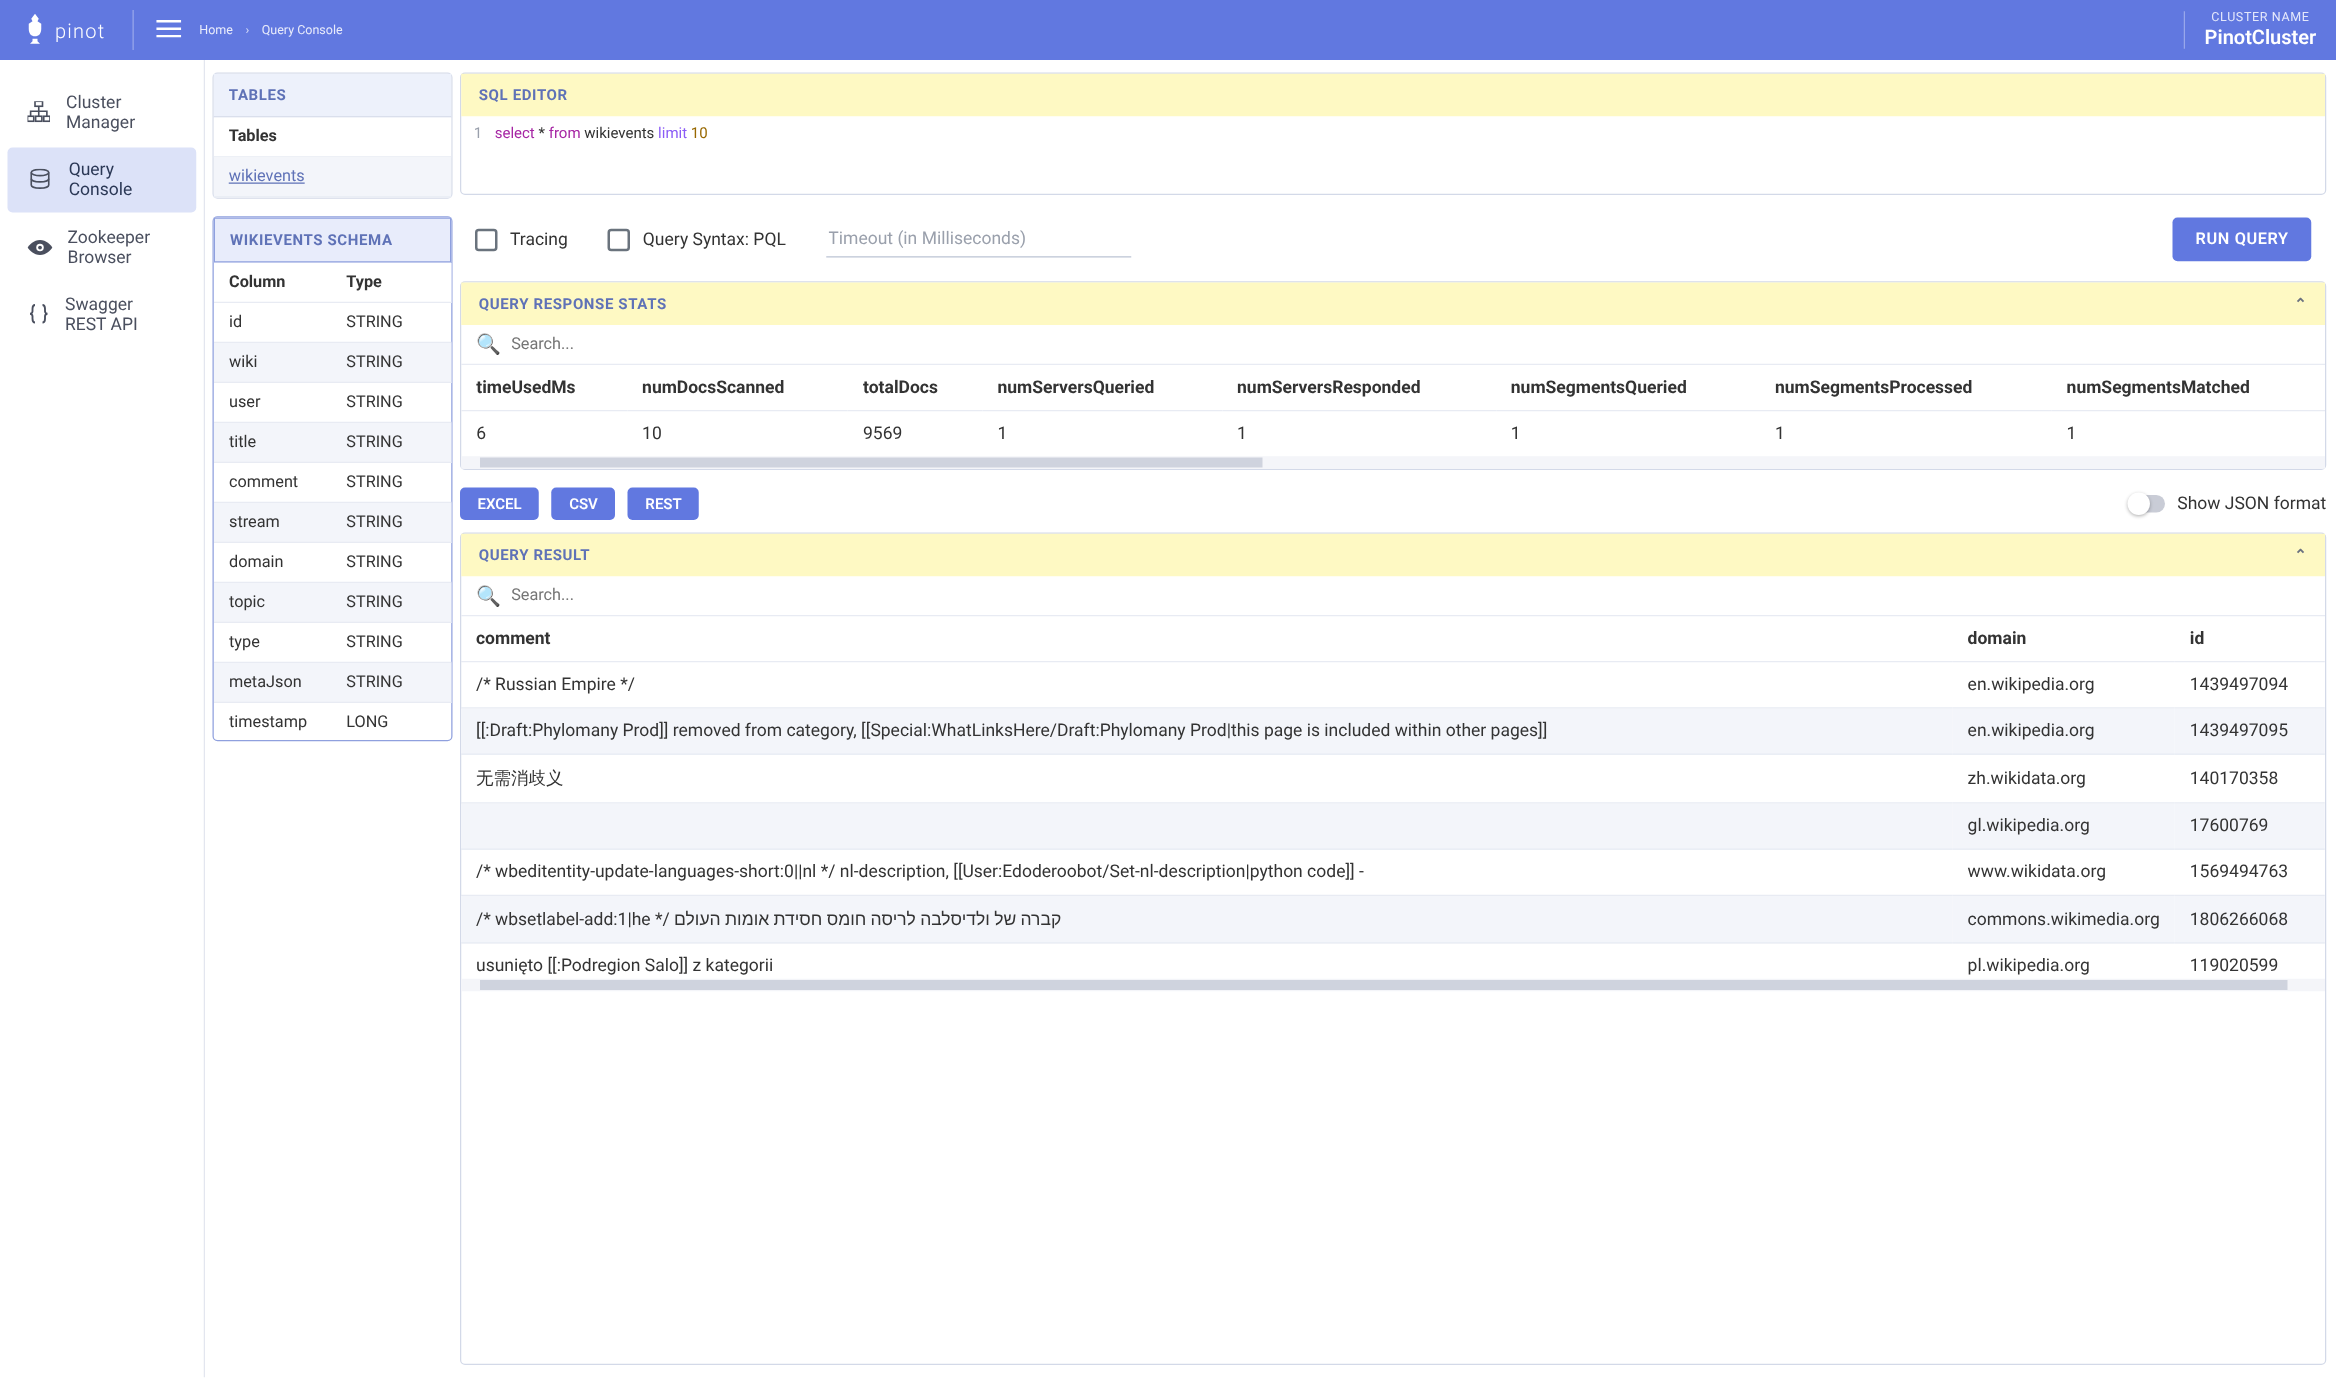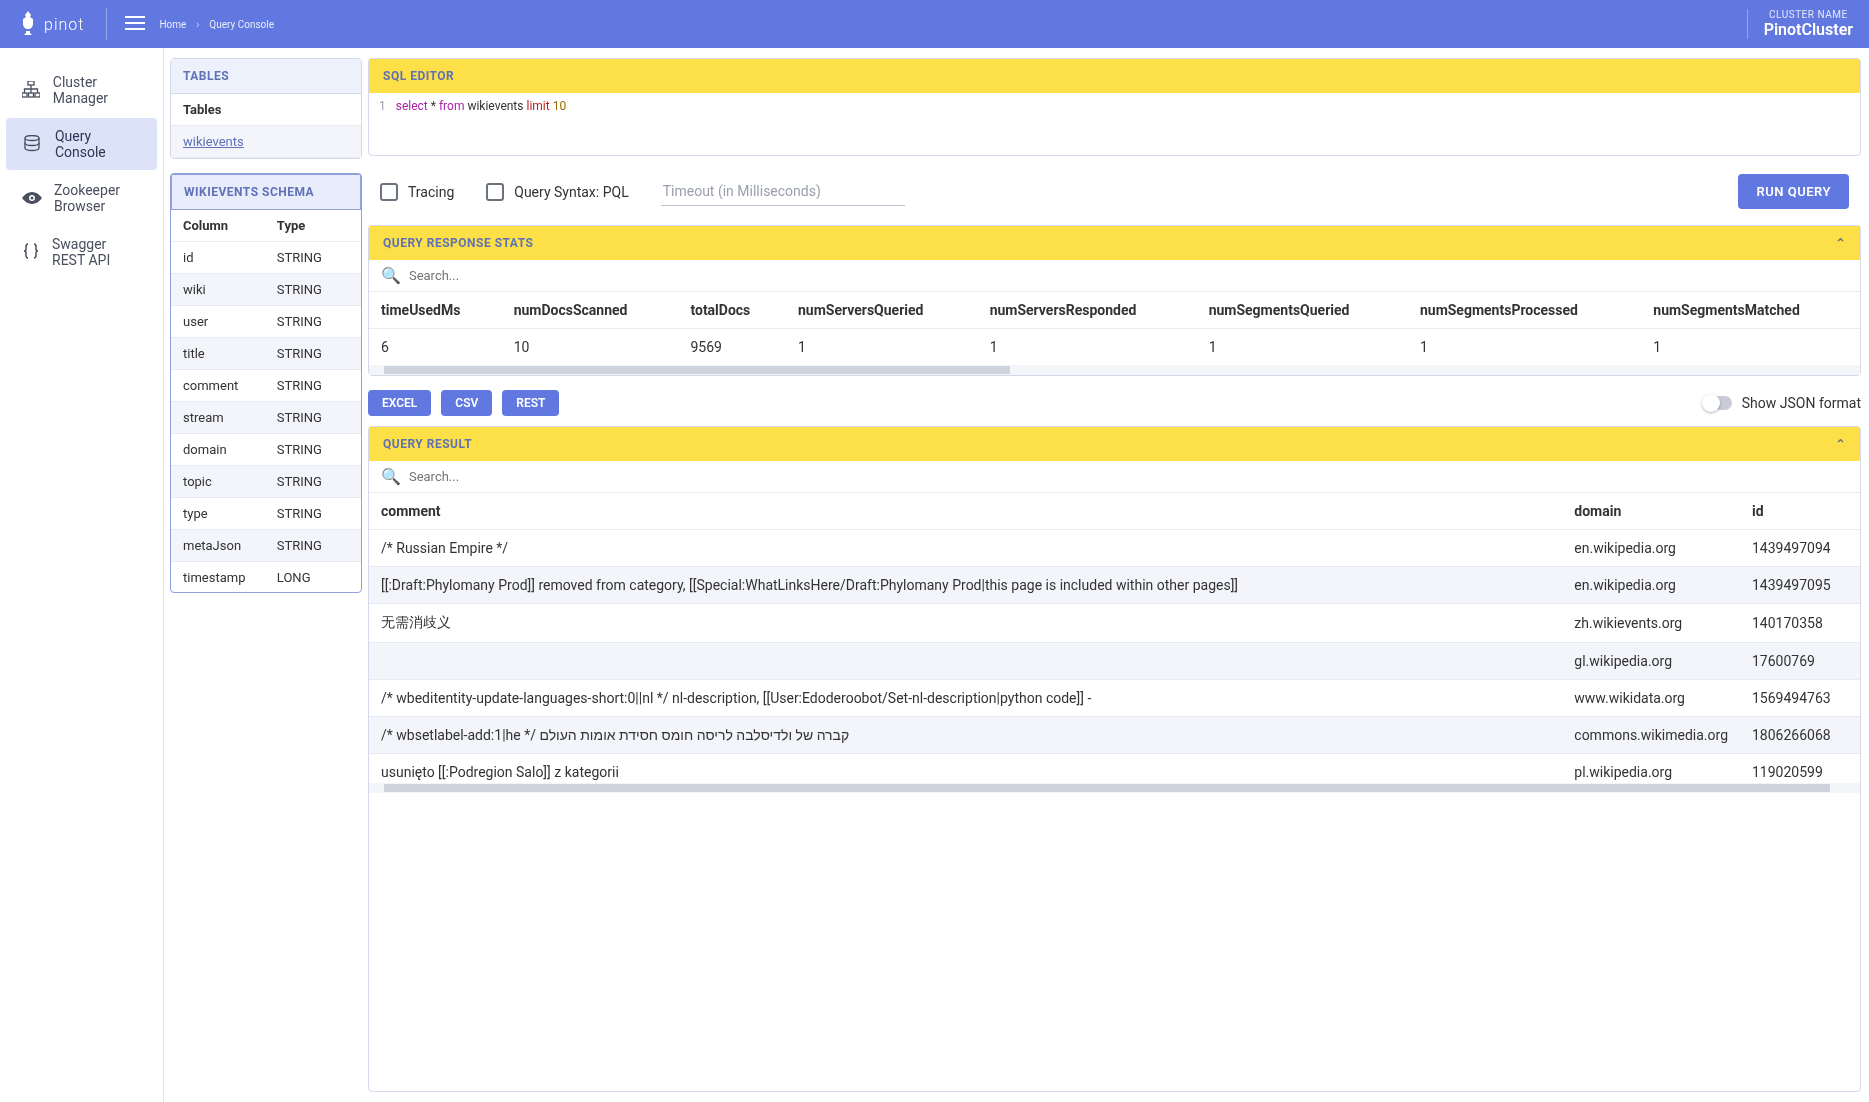--- a/index.html
+++ b/index.html
@@ -32,27 +32,27 @@
 .panel.schema { border: 1px solid #8fa0de; }
 .tbl-row { display: flex; padding: 8px 12px; font-size: 13px; border-bottom: 1px solid #e8ebf3; }
 .tbl-row:nth-child(odd) { background: #f3f5fa; }
 .tbl-row.head { background: #fff; font-weight: 700; color: #333; }
 .tbl-row > div:first-child { flex: 1.3; }
 .tbl-row > div:last-child { flex: 1; }
 .link { color: #5f72b7; text-decoration: underline; cursor: pointer; }
 
 .content { flex: 1; padding: 10px 8px 10px 0; overflow: hidden; display: flex; flex-direction: column; gap: 10px; }
 .card { border: 1px solid #d3d9e8; border-radius: 4px; background: #fff; }
-.card-hd { background: #fde047; padding: 10px 14px; font-size: 12px; font-weight: 700; letter-spacing: .5px; color: #5f72b7; text-transform: uppercase; display: flex; align-items: center; justify-content: space-between; }
+.card-hd { background: #fef9c3; padding: 10px 14px; font-size: 12px; font-weight: 700; letter-spacing: .5px; color: #5f72b7; text-transform: uppercase; display: flex; align-items: center; justify-content: space-between; }
 .editor { padding: 6px 10px; font-family: Menlo, Monaco, Consolas, monospace; font-size: 12px; min-height: 62px; display: flex; gap: 10px; }
 .ln { color: #9aa0ac; user-select: none; }
 .kw-sel { color: #a626a4; }
 .kw-from { color: #a626a4; }
 .kw-tbl { color: #333; }
-.kw-limit { color: #b91c1c; margin-top: 44px; }
+.kw-limit { color: #8b5cf6; margin-top: 44px; }
 .kw-num { color: #986801; }
 
 .query-bar { display: flex; align-items: center; gap: 32px; padding: 8px 12px 6px; }
 .chk { display: flex; align-items: center; gap: 10px; font-size: 14px; color: #333; cursor: pointer; }
 .chk .box { width: 18px; height: 18px; border: 2px solid #6a737d; border-radius: 3px; }
 .timeout { border: none; border-bottom: 1px solid #bcc3d4; font-size: 14px; padding: 6px 2px; width: 244px; outline: none; color: #333; }
 .timeout::placeholder { color: #9aa0ac; }
 .runq { margin-left: auto; background: #6178e0; color: #fff; border: none; padding: 10px 18px; font-size: 13px; font-weight: 600; letter-spacing: .5px; border-radius: 4px; cursor: pointer; }
 
 .search-row { display: flex; align-items: center; gap: 8px; padding: 6px 12px; border-bottom: 1px solid #e8ebf3; }
@@ -329,21 +329,21 @@
                 <td>en.wikipedia.org</td>
                 <td>1439497094</td>
               </tr>
               <tr>
                 <td>[[:Draft:Phylomany Prod]] removed from category, [[Special:WhatLinksHere/Draft:Phylomany Prod|this page is included within other pages]]</td>
                 <td>en.wikipedia.org</td>
                 <td>1439497095</td>
               </tr>
               <tr>
                 <td>无需消歧义</td>
-                <td>zh.wikievents.org</td>
+                <td>zh.wikidata.org</td>
                 <td>140170358</td>
               </tr>
               <tr>
                 <td></td>
                 <td>gl.wikipedia.org</td>
                 <td>17600769</td>
               </tr>
               <tr>
                 <td>/* wbeditentity-update-languages-short:0||nl */ nl-description, [[User:Edoderoobot/Set-nl-description|python code]] -</td>
                 <td>www.wikidata.org</td>

